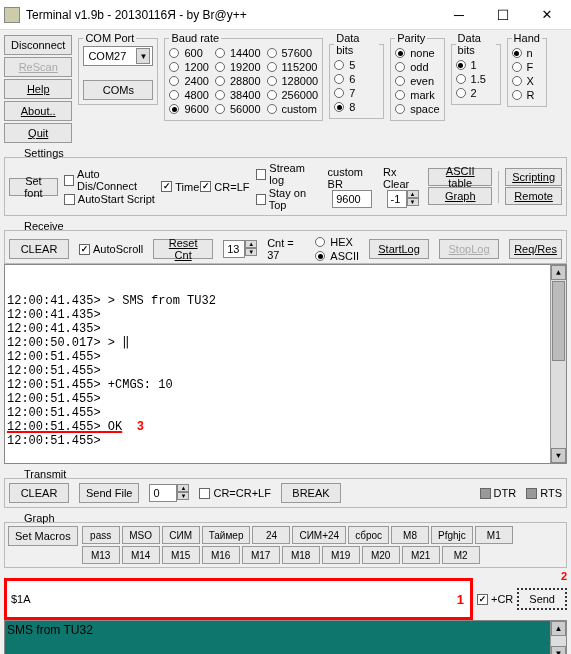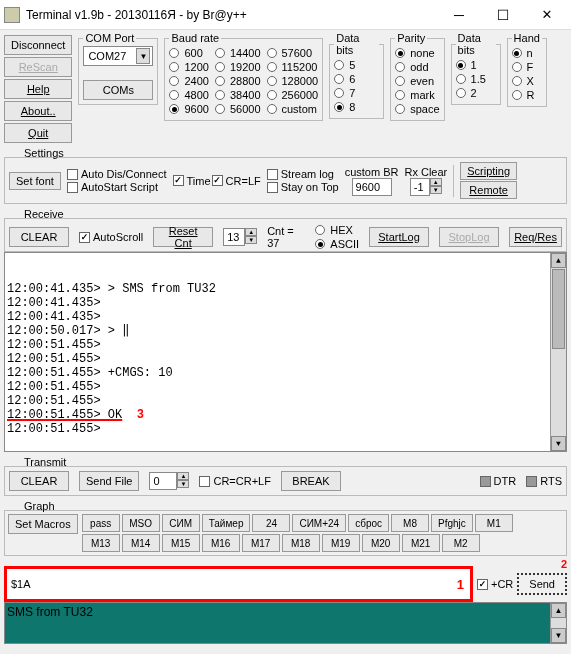--- a/index.html
+++ b/index.html
@@ -50,21 +50,21 @@
   .link{text-decoration:underline;}
   .log{background:#fff;border:1px solid #888;font-family:'Courier New',monospace;font-size:12px;height:200px;overflow:hidden;padding:1px 2px;position:relative;white-space:pre;line-height:14px;}
   .scroll{position:absolute;right:0;top:0;width:16px;height:100%;background:#ddd;border-left:1px solid #999;}
   .scroll-thumb{position:absolute;left:1px;right:1px;top:16px;height:80px;background:#bbb;border:1px solid #888;}
   .scroll-arr{position:absolute;left:0;right:0;height:15px;background:#ccc;border:1px solid #888;text-align:center;font-size:8px;line-height:13px;}
   .redline{text-decoration:underline;text-decoration-color:red;text-decoration-thickness:2px;}
   .red{color:red;font-weight:bold;}
   .macros-row{display:flex;gap:2px;flex-wrap:wrap;}
   .macros-row .btn{min-width:38px;height:18px;font-size:10px;}
   .sendrow{display:flex;gap:4px;align-items:center;margin-top:4px;}
-  .sendinput{flex:1;border:3px solid red;background:#fff;height:36px;display:flex;align-items:center;padding:0 4px;position:relative;}
+  .sendinput{flex:1;border:3px solid red;background:#fff;height:42px;display:flex;align-items:center;padding:0 4px;position:relative;}
   .sendinput .num{position:absolute;right:6px;color:red;font-weight:bold;font-size:13px;}
   .sendbtn{border:2px dotted #333;padding:2px 10px;height:22px;display:flex;align-items:center;}
   .bottom-area{background:#0f766e;border:1px solid #888;height:42px;padding:2px;font-family:Liberation Sans, sans-serif;font-size:12px;position:relative;}
   .status{display:flex;border-top:1px solid #999;margin-top:16px;height:29px;flex-direction:column;}
   .status div{border:1px solid #bbb;border-top:none;padding:2px 4px;min-width:70px;}
   .status div:first-child{min-width:130px;}
   .section{margin-top:4px;}
   .section-title{font-size:11px;padding:0 2px;margin-bottom:-2px;margin-left:18px;}
   .section-box{border:1px solid #bbb;padding:4px;}
 </style>
@@ -300,20 +300,24 @@
           <span>Rx Clear</span>
           <div style="display:flex;">
               <div class="input" style="width:20px">
                 <span>-1</span>
               </div>
               <div class="spin">
                 <div>▲</div>
                 <div>▼</div>
               </div>
             </div>
+        </div>
+        <div style="display:flex;flex-direction:column;gap:1px;">
+          <div class="btn sm link" style="min-width:58px">ASCII table</div>
+          <div class="btn sm link" style="min-width:58px">Graph</div>
         </div>
         <div style="border-left:1px solid #bbb;height:32px;"></div>
         <div style="display:flex;flex-direction:column;gap:1px;">
           <div class="btn sm link">Scripting</div>
           <div class="btn sm link">Remote</div>
         </div>
       </div>
     </div>
   </div>
 

